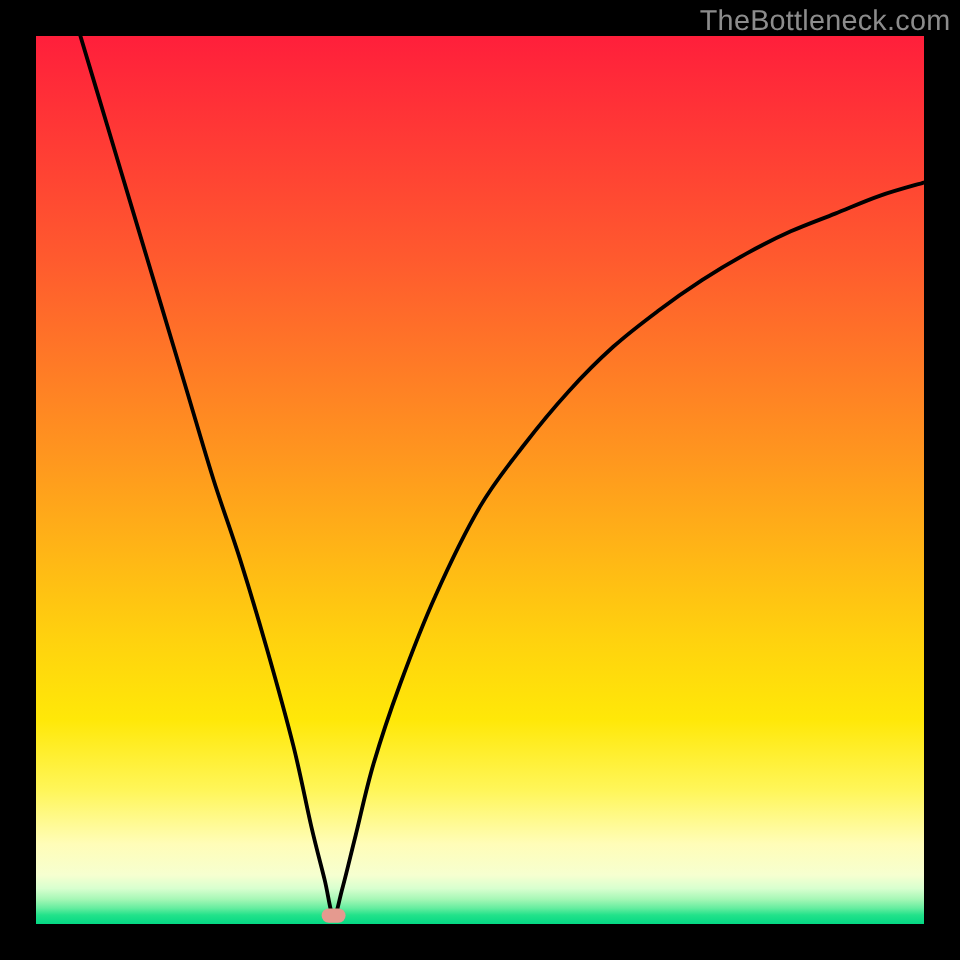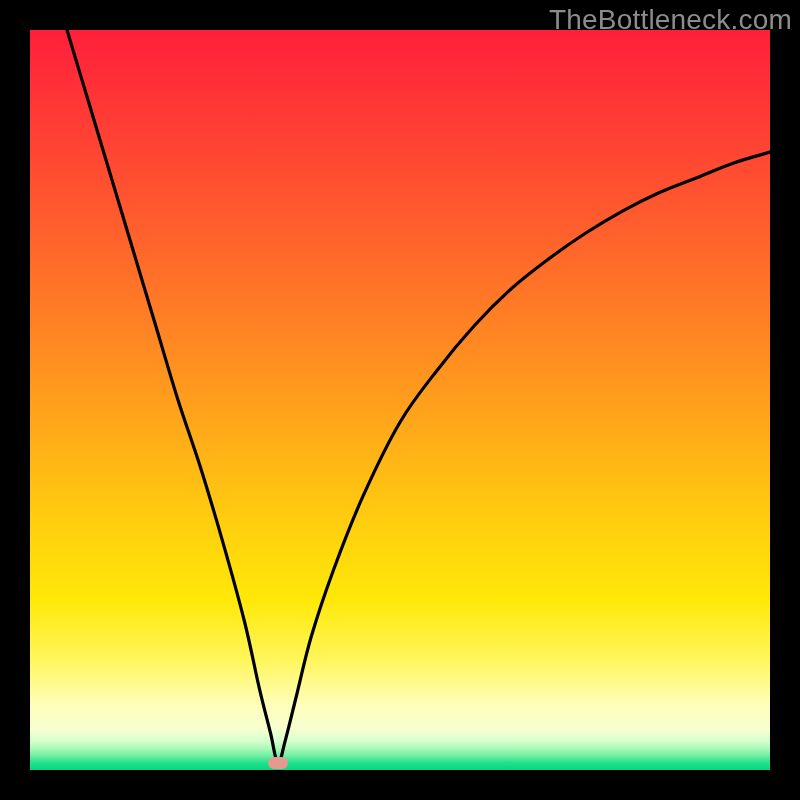--- a/index.html
+++ b/index.html
@@ -59,21 +59,21 @@
     height: 12px;
     border-radius: 6px;
     background: #e59a8f;
     transform: translate(-50%, -50%);
   }
   .watermark {
     position: absolute;
     top: 4px;
     right: 8px;
     color: #8c8c8c;
-    font-size: 28px;
+    font-size: 24px;
     letter-spacing: 0.2px;
     user-select: none;
   }
 </style>
 </head>
 <body>
 
 <div class="frame">
 
   <div class="plot-area">

